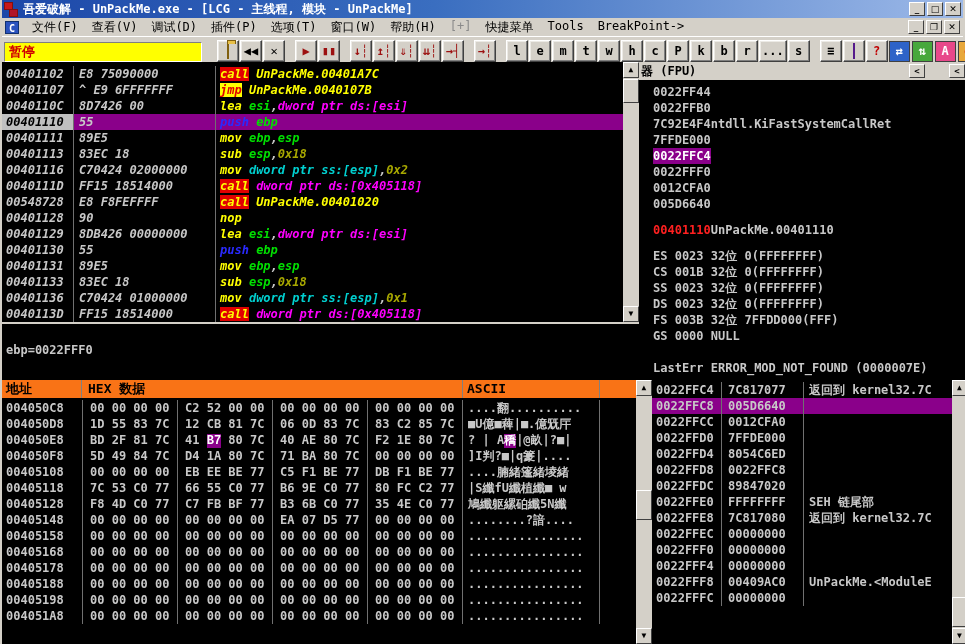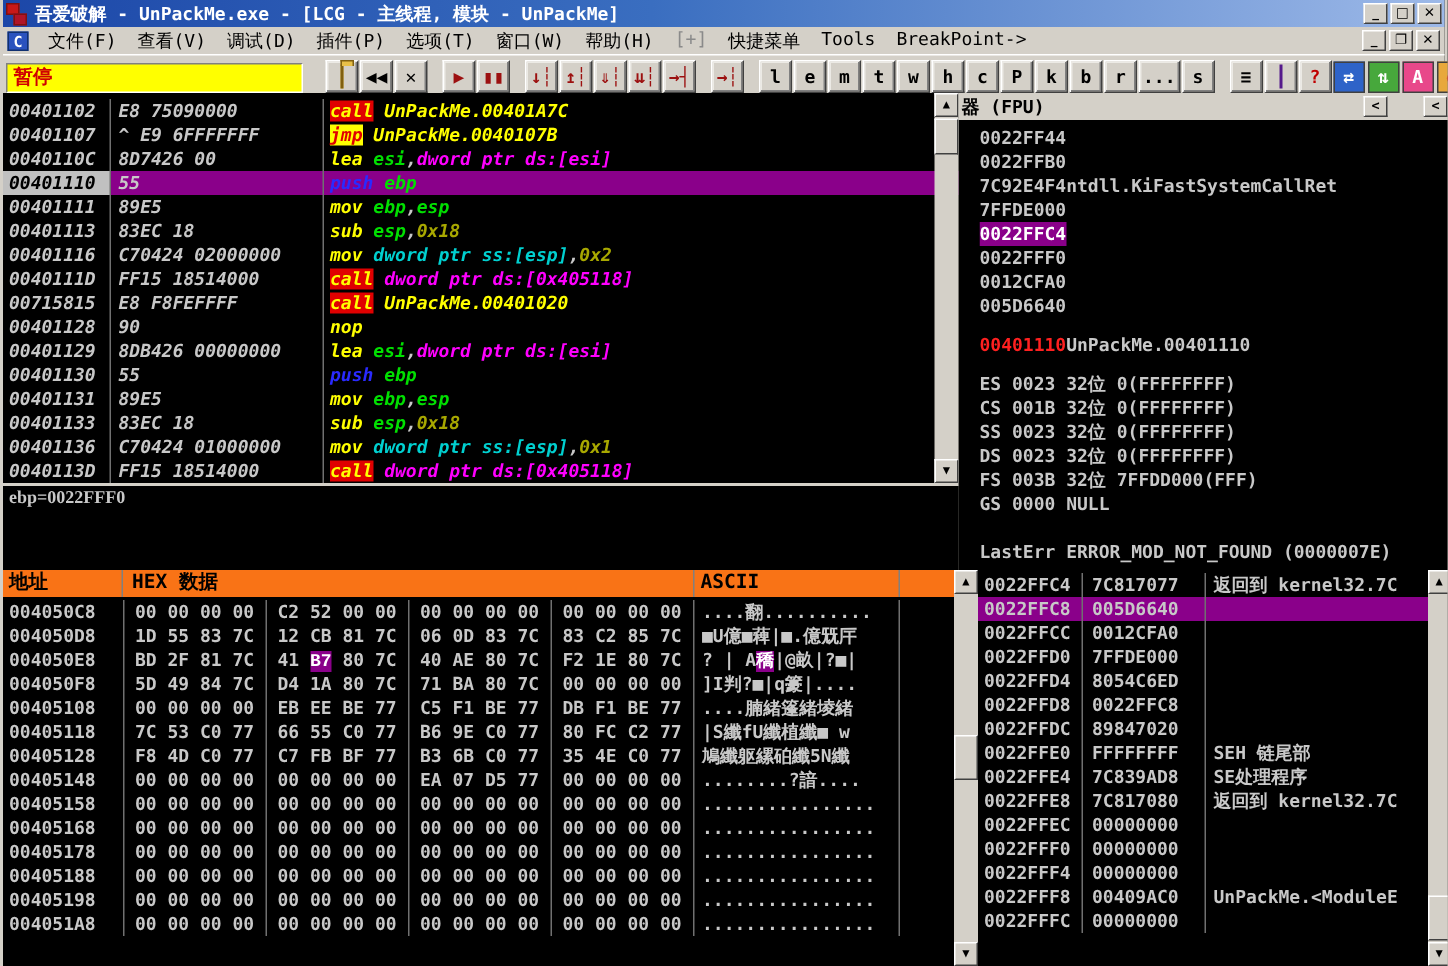--- a/index.html
+++ b/index.html
@@ -97,21 +97,21 @@
   .rhbtn { width:16px; height:14px; background:#D4D0C8; border:1px solid;
     border-color:#fff #404040 #404040 #fff; font-size:9px; line-height:12px;
     text-align:center; margin-left:24px;}
   .regs-body { background:#000; height:300px; padding:4px 0 0 14px; color:#C8C8C8;}
   .reg-hl { background:#8A008A; color:#fff; }
   .eip-a { color:#FF2020; }
   .gap10 { height:10px; } .gap16 { height:16px; }
 
   
   #info { left:0; top:322px; width:637px; height:58px; border-top:2px solid #D4D0C8;
-    padding:0 0 0 4px;font-family:Liberation Serif, serif; }
+    padding:19px 0 0 4px; }
 
   
   #dump { left:0; top:380px; width:634px; height:264px; background:#000; }
   .dump-hdr { height:18px; background:#f97316; color:#000; display:flex;
     font-size:13px; font-weight:bold; line-height:17px; }
   .dh-addr { width:80px; padding-left:4px; border-right:1px solid #808080;}
   .dh-hex { width:381px; padding-left:6px; border-right:1px solid #808080;}
   .dh-ascii { width:137px; padding-left:4px; border-right:1px solid #808080;}
   .dump-rows { padding-top:2px; }
   .m-addr { width:80px; flex:0 0 auto; padding-left:4px; }
@@ -257,21 +257,21 @@
         <span class="d-ins"><span class="s-y">mov</span><span class="s-c"> dword ptr ss:[esp]</span><span class="s-w">,</span><span class="s-n">0x2</span></span>
         <span class="d-cm"></span>
       </div>
       <div class="row">
         <span class="d-addr">0040111D</span>
         <span class="d-hex">FF15 18514000</span>
         <span class="d-ins"><span class="s-k">call</span><span class="s-m"> dword ptr ds:[0x405118]</span></span>
         <span class="d-cm">msvcrt.__se</span>
       </div>
       <div class="row">
-        <span class="d-addr">00715815</span>
+        <span class="d-addr">00548728</span>
         <span class="d-hex">E8 F8FEFFFF</span>
         <span class="d-ins"><span class="s-k">call</span><span class="s-y"> UnPackMe.00401020</span></span>
         <span class="d-cm"></span>
       </div>
       <div class="row">
         <span class="d-addr">00401128</span>
         <span class="d-hex">90</span>
         <span class="d-ins"><span class="s-y">nop</span></span>
         <span class="d-cm"></span>
       </div>
@@ -547,25 +547,20 @@
         <span class="st-addr">0022FFDC</span>
         <span class="st-val">89847020</span>
         <span class="st-cm"></span>
       </div>
       <div class="row">
         <span class="st-addr">0022FFE0</span>
         <span class="st-val">FFFFFFFF</span>
         <span class="st-cm">SEH 链尾部</span>
       </div>
       <div class="row">
-        <span class="st-addr">0022FFE4</span>
-        <span class="st-val">7C839AD8</span>
-        <span class="st-cm">SE处理程序</span>
-      </div>
-      <div class="row">
         <span class="st-addr">0022FFE8</span>
         <span class="st-val">7C817080</span>
         <span class="st-cm">返回到 kernel32.7C</span>
       </div>
       <div class="row">
         <span class="st-addr">0022FFEC</span>
         <span class="st-val">00000000</span>
         <span class="st-cm"></span>
       </div>
       <div class="row">

